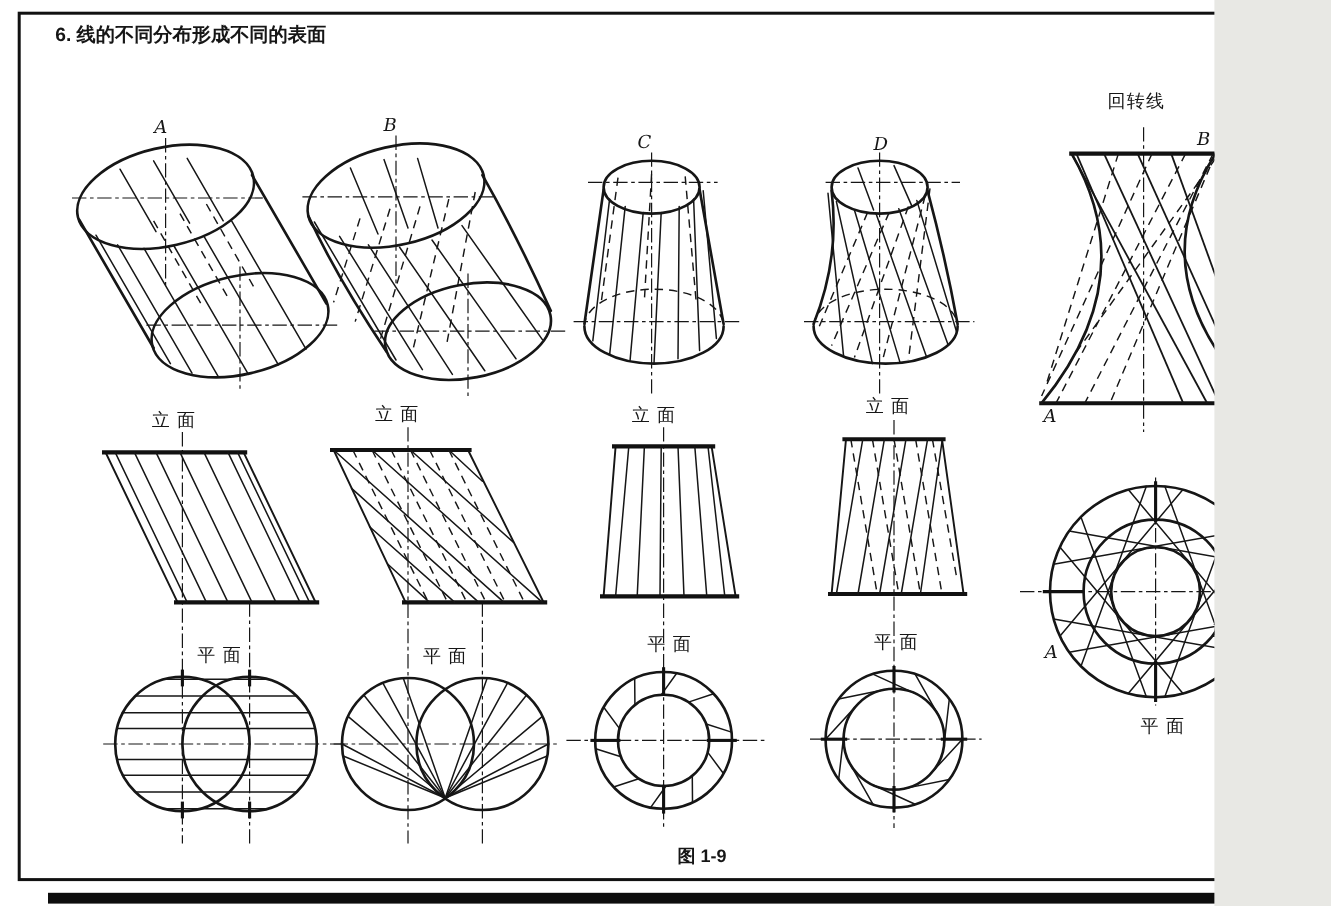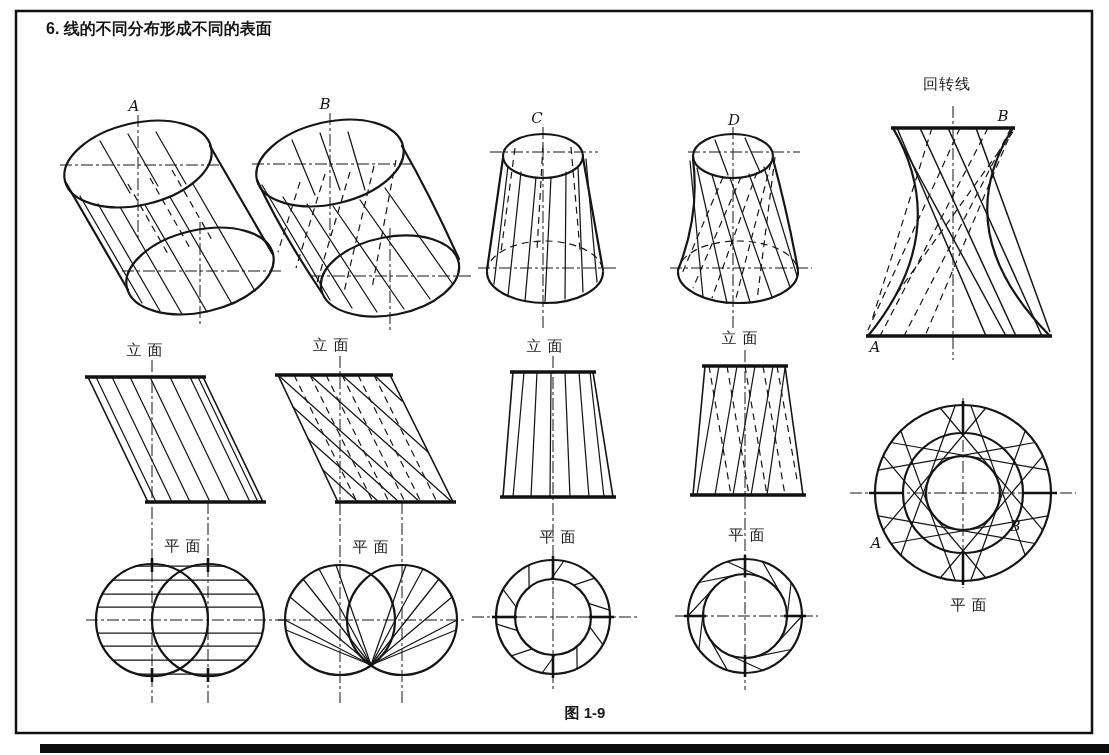--- a/index.html
+++ b/index.html
@@ -1,16 +1,16 @@
 <!DOCTYPE html>
 <html><head>
 <meta charset="utf-8">
 <style>
   html,body{margin:0;padding:0;background:#e8e8e4;}
-  #page{position:relative;width:1109px;height:755px;background:#ffffff;overflow:hidden;
+  #page{position:relative;width:1012px;height:755px;background:#ffffff;overflow:hidden;
         font-family:"Liberation Sans",sans-serif;}
   svg{display:block;}
   text{fill:#161616;}
   .cjk{font-family:"Liberation Sans",sans-serif;font-size:15px;letter-spacing:1px;}
   .cjk-b{font-family:"Liberation Sans",sans-serif;font-size:16px;font-weight:bold;}
   .ltr{font-family:"DejaVu Serif","Liberation Serif",serif;font-style:italic;font-size:15px;}
   .cap{font-family:"Liberation Sans",sans-serif;font-size:15px;font-weight:bold;}
   
   .ol{stroke:#161616;stroke-width:2.2;fill:none;stroke-linecap:round;}
   .ol3{stroke:#111;stroke-width:3.4;fill:none;stroke-linecap:butt;}

